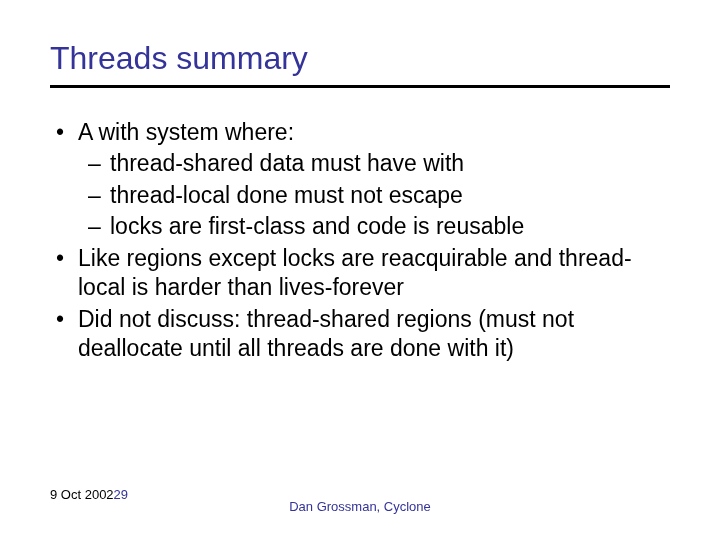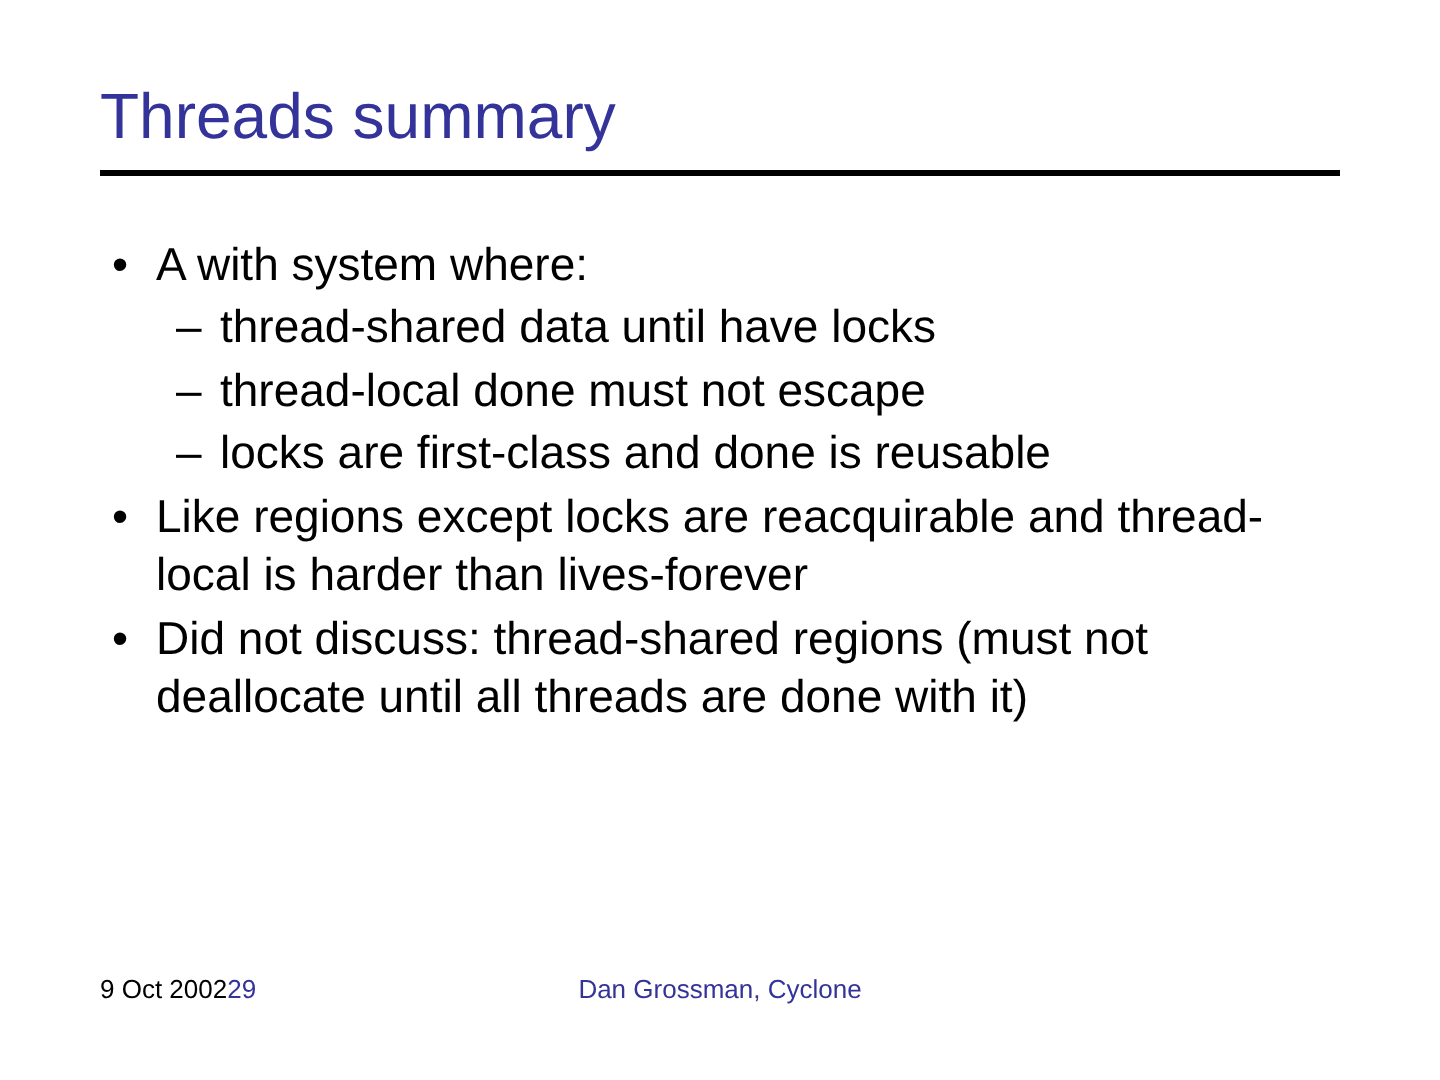--- a/index.html
+++ b/index.html
@@ -9,47 +9,47 @@
   .rule { border: none; border-top: 3px solid #000; margin-bottom: 30px; }
   .content { font-size: 23px; color: #000; line-height: 1.28; }
   .bullet { display: flex; margin-bottom: 2px; }
   .bullet .dot { width: 28px; flex-shrink: 0; text-align: left; padding-left: 6px; }
   .bullet .txt { flex: 1; }
   .sub { display: flex; margin-left: 38px; margin-bottom: 2px; }
   .sub .dash { width: 22px; flex-shrink: 0; }
   .sub .txt { flex: 1; }
   .footer { position: absolute; bottom: 38px; left: 50px; right: 50px; display: flex; justify-content: flex-start; font-size: 13px; }
   .footer .date { color: #000; }
-  .footer .author { color: #333399; position: absolute; left: 50%; transform: translateX(-50%); }
+  .footer .author { color: #333399; position: absolute; left: 50%; transform: translateX(-50%); margin-top: 12px; }
   .footer .num { color: #333399; }
 </style>
 </head>
 <body>
 
 <div class="slide">
   <h1 class="title">Threads summary</h1>
   <hr class="rule">
   <div class="content">
 
     <div class="bullet">
       <div class="dot">•</div>
       <div class="txt">A with system where:</div>
     </div>
 
     <div class="sub">
       <div class="dash">–</div>
-      <div class="txt">thread-shared data until have locks</div>
+      <div class="txt">thread-shared data must have with</div>
     </div>
     <div class="sub">
       <div class="dash">–</div>
       <div class="txt">thread-local done must not escape</div>
     </div>
     <div class="sub">
       <div class="dash">–</div>
-      <div class="txt">locks are first-class and done is reusable</div>
+      <div class="txt">locks are first-class and code is reusable</div>
     </div>
 
     <div class="bullet">
       <div class="dot">•</div>
       <div class="txt">Like regions except locks are reacquirable and thread-local is harder than lives-forever</div>
     </div>
 
     <div class="bullet">
       <div class="dot">•</div>
       <div class="txt">Did not discuss: thread-shared regions (must not deallocate until all threads are done with it)</div>

